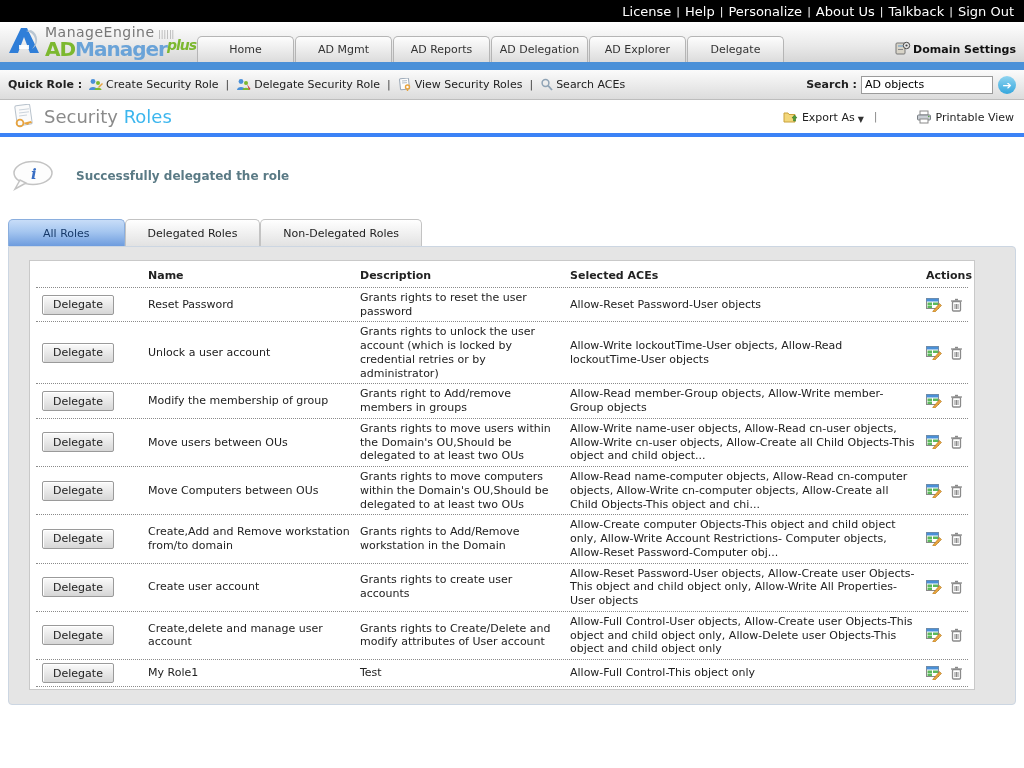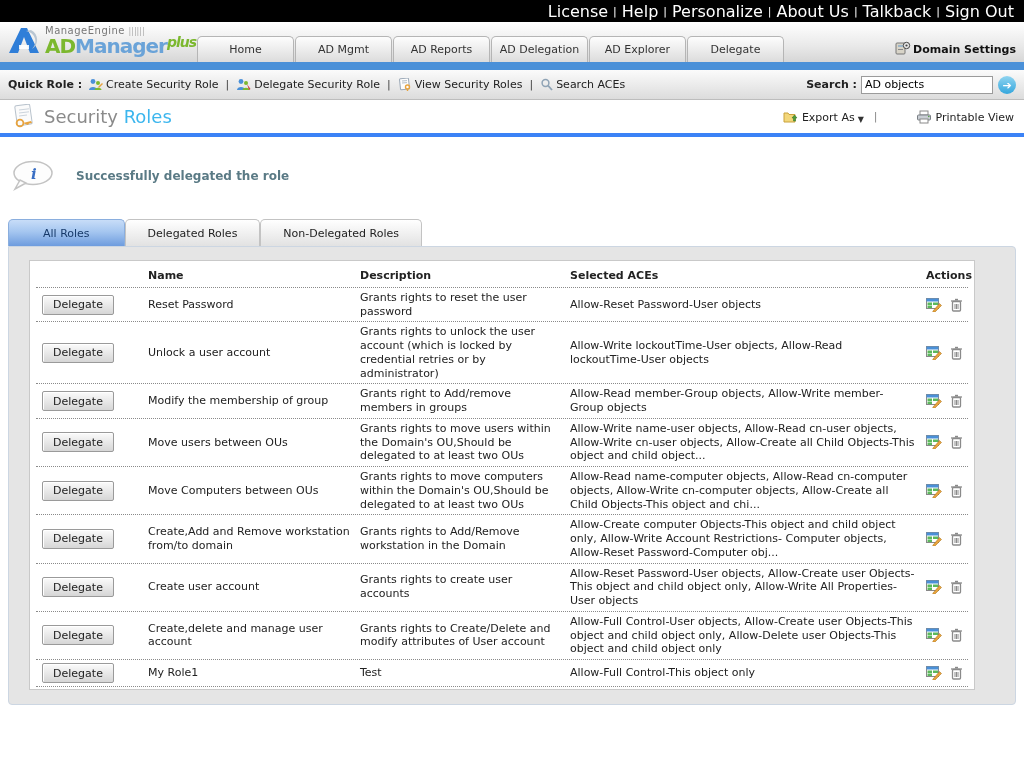--- a/index.html
+++ b/index.html
@@ -1,28 +1,28 @@
 <!DOCTYPE html>
 <html><head>
 <meta charset="utf-8">
 <style>
   * { margin:0; padding:0; box-sizing:border-box; }
   html,body { width:1024px; height:768px; background:#fff; font-family:"DejaVu Sans","Liberation Sans",sans-serif; font-size:11px; color:#222; overflow:hidden; }
 
   
   .topbar { height:22px; background:#000; display:flex; justify-content:flex-end; align-items:center; padding-right:8px; }
-  .topbar a { color:#fff; text-decoration:none; margin:0 2px; font-size:16px; }
+  .topbar a { color:#fff; text-decoration:none; margin:0 2px; font-size:13px; }
   .topbar .sep { color:#fff; margin:0 3px; }
 
   
   .header { position:relative; height:40px; background:linear-gradient(#ffffff,#e9e9e9 60%,#d6d6d6); }
   .logo { position:absolute; left:6px; top:3px; display:flex; align-items:flex-start; }
   .logo-mark { width:36px; height:32px; }
   .logo-text { margin-left:3px; line-height:1; }
-  .logo-brand { font-size:10px; color:#777; letter-spacing:0.5px; }
+  .logo-brand { font-size:14px; color:#777; letter-spacing:0.5px; }
   .logo-ticks { color:#aaa; font-size:8px; }
   .logo-prod { font-size:20px; font-weight:bold; letter-spacing:-1px; }
   .logo-ad { color:#7cb82f; }
   .logo-manager { color:#6aa3d8; }
   .logo-plus { color:#7cb82f; font-size:14px; font-style:italic; font-weight:bold; position:relative; top:-6px; }
   .nav-tabs { position:absolute; left:197px; bottom:0; display:flex; }
   .nav-tab { width:97px; height:26px; margin-right:1px; display:flex; align-items:center; justify-content:center;
              background:linear-gradient(#fdfdfd,#dcdcdc); border:1px solid #b5b5b5; border-bottom:none;
              border-radius:5px 5px 0 0; color:#333; cursor:pointer; }
   .domain-settings { position:absolute; right:8px; bottom:5px; display:flex; align-items:center; font-weight:bold; color:#111; cursor:pointer; }

